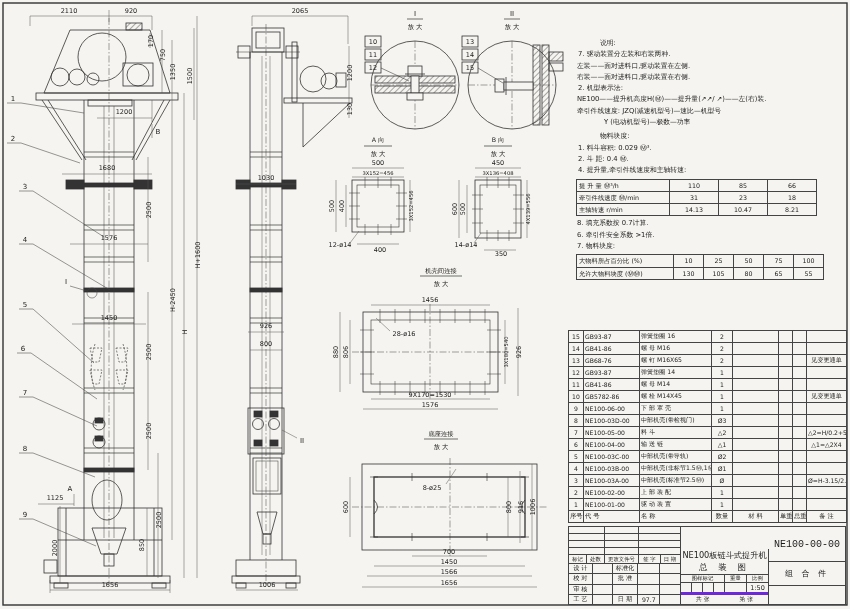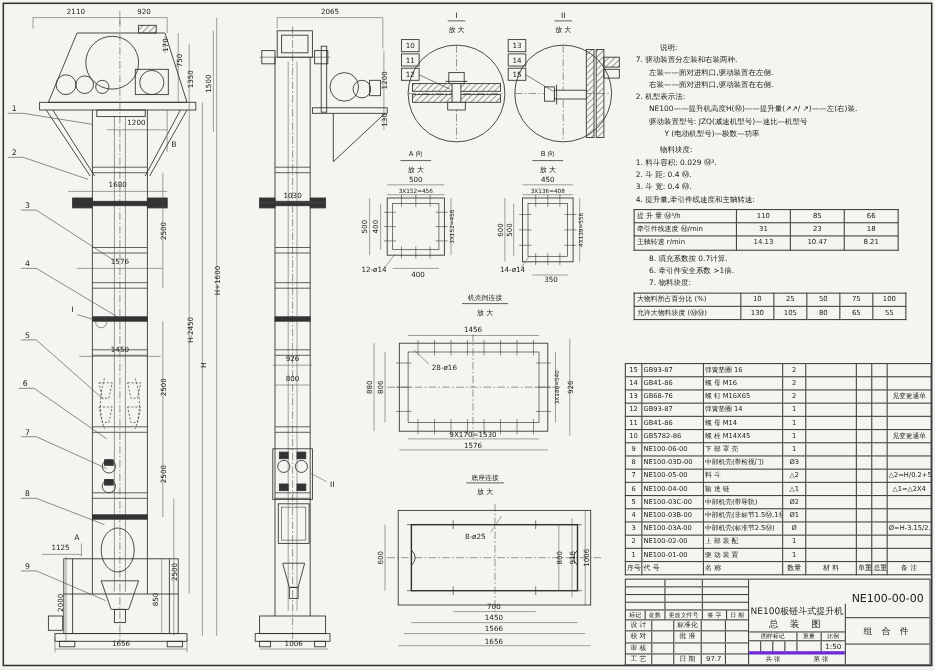--- a/index.html
+++ b/index.html
@@ -9,21 +9,21 @@
   svg text{font-family:"DejaVu Sans",sans-serif;fill:#1a1a1a;}
   .d{font-size:6.5px;text-anchor:middle;}
   .d5{font-size:5.2px;text-anchor:middle;}
   .cns{font-size:6.3px;text-anchor:middle;}
   .bal{font-size:7px;text-anchor:middle;}
 
   .panel{position:absolute;left:566px;top:4px;width:282px;height:601px;}
   .notes{position:absolute;top:34px;left:8px;width:268px;font-size:6.8px;line-height:11.3px;color:#1c1c1c;}
   .nh{margin-left:26px;}
   .i1{margin-left:4px;}
-  .i2{margin-left:16px;}
+  .i2{margin-left:3px;}
   .i3{margin-left:30px;}
   table{border-collapse:collapse;}
   .spec-table{margin:2px 0 2px 2px;}
   .spec-table td{border:1px solid #444;font-size:6.3px;height:10px;padding:0 2px;text-align:center;white-space:nowrap;}
   .spec-table td:first-child{text-align:left;}
   .cap td:first-child{width:88px;}
   .cap td:not(:first-child){width:44px;}
   .lump td:first-child{width:92px;}
   .lump td:not(:first-child){width:25px;}
 
@@ -54,21 +54,21 @@
   .stamp-h{display:flex;height:9px;border-bottom:1px solid #444;font-size:5.4px;text-align:center;}
   .stamp-h div{border-right:1px solid #444;display:flex;align-items:center;justify-content:center;}
   .sh1{width:44px;}.sh2{width:22px;}.sh3{width:21px;border-right:none!important;}
   .stamp-b{display:flex;height:16px;border-bottom:3px solid #6d28d9;}
   .stamp-b .boxes{width:44px;display:flex;border-right:1px solid #444;}
   .stamp-b .boxes div{flex:1;border-right:1px solid #444;}
   .stamp-b .boxes div:last-child{border-right:none;}
   .stamp-b .wt{width:22px;border-right:1px solid #444;}
   .stamp-b .sc2{width:21px;display:flex;align-items:center;justify-content:center;font-size:6.5px;}
   .tb-pages{flex:1;display:flex;align-items:center;justify-content:space-around;font-size:5.8px;}
-  .tb-dno{height:35px;display:flex;align-items:center;justify-content:center;font-size:10px;border-bottom:1px solid #444;white-space:nowrap;}
+  .tb-dno{height:35px;display:flex;align-items:center;justify-content:center;font-size:10px;border-bottom:1px solid #444;white-space:nowrap;font-family:Liberation Mono, monospace;}
   .tb-type{height:24px;display:flex;align-items:center;justify-content:center;font-size:8px;letter-spacing:3px;border-bottom:1px solid #444;}
   .tb-blank{flex:1;}
 </style>
 </head>
 <body>
 
 <div class="sheet">
 
 <svg width="850" height="609" viewBox="0 0 850 609">
   <defs>
@@ -541,26 +541,25 @@
 
 <div class="panel">
 
   <div class="notes">
     <div class="nh">说明:</div>
     <div class="i1">7. 驱动装置分左装和右装两种.</div>
     <div class="i2">左装——面对进料口,驱动装置在左侧.</div>
     <div class="i2">右装——面对进料口,驱动装置在右侧.</div>
     <div class="i1">2. 机型表示法:</div>
     <div class="i2">NE100——提升机高度H(Ⓜ)——提升量(↗↗/ ↗)——左(右)装.</div>
-    <div class="i2">驱动装置型号: JZQ(减速机型号)—速比—机型号</div>
+    <div class="i2">牵引件线速度: JZQ(减速机型号)—速比—机型号</div>
     <div class="i3">Y (电动机型号)—极数—功率</div>
     <div class="nh" style="margin-top:3px">物料块度:</div>
     <div class="i1">1. 料斗容积: 0.029 Ⓜ³.</div>
     <div class="i1">2. 斗  距: 0.4 Ⓜ.</div>
-    <div class="i1">3. 斗  宽: 0.4 Ⓜ.</div>
     <div class="i1">4. 提升量,牵引件线速度和主轴转速:</div>
     <table class="spec-table cap">
       <tbody>
             <tr>
               <td>提 升 量  Ⓜ³/h</td>
               <td>110</td>
               <td>85</td>
               <td>66</td>
             </tr>
             <tr>

